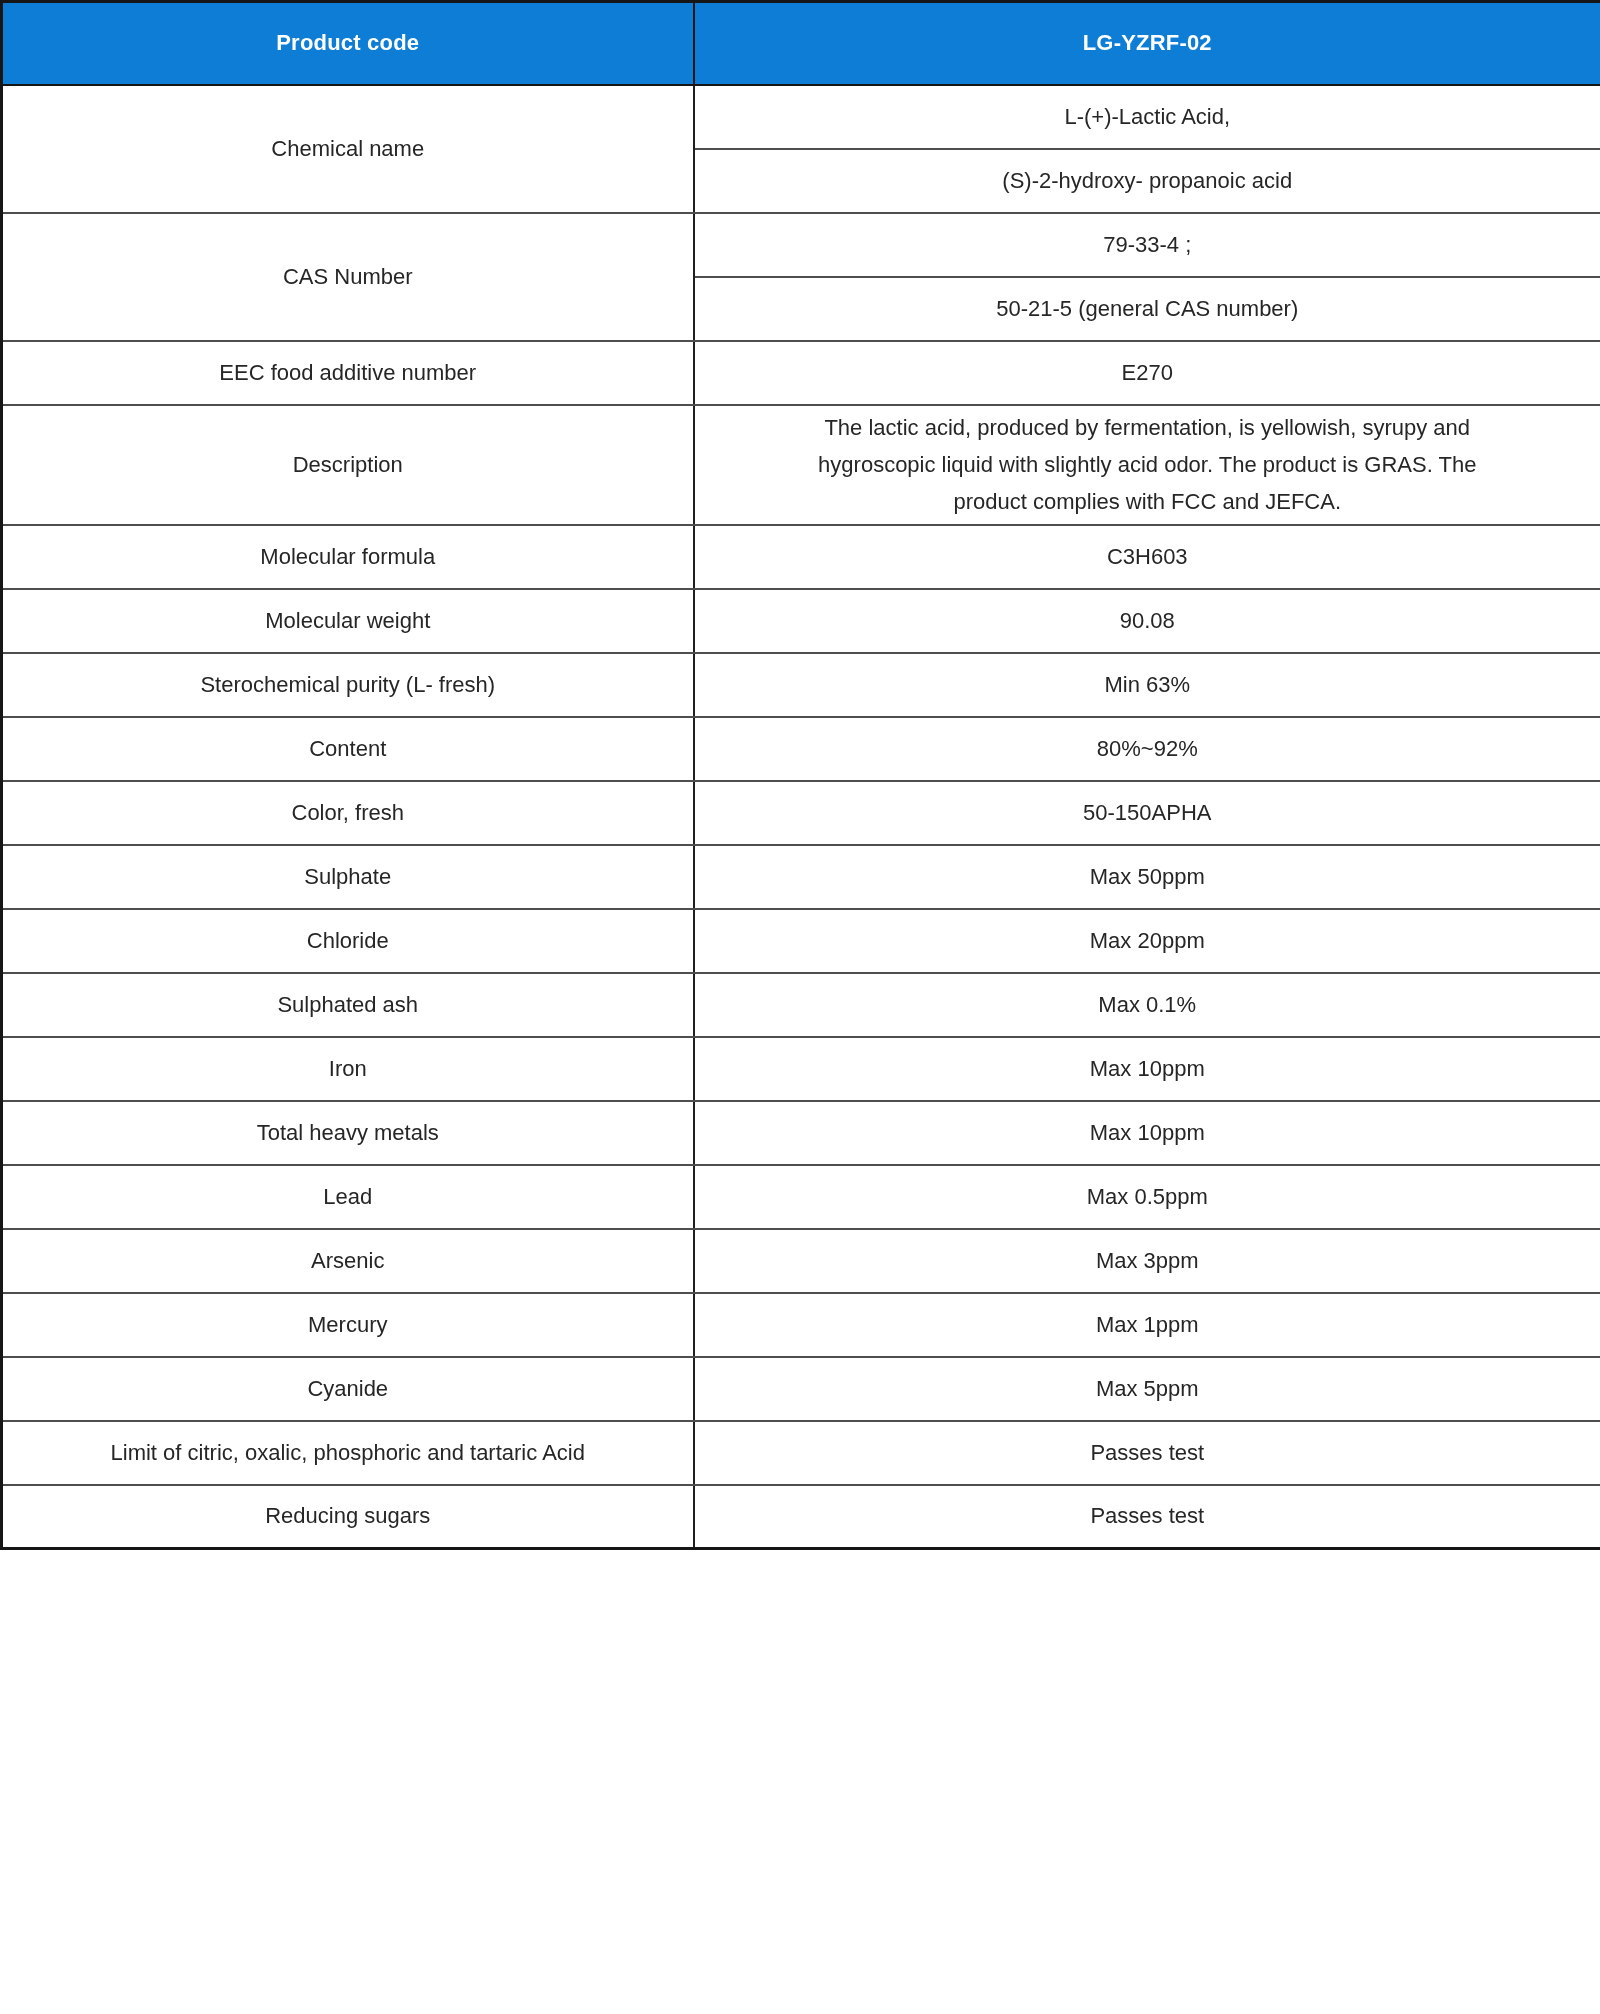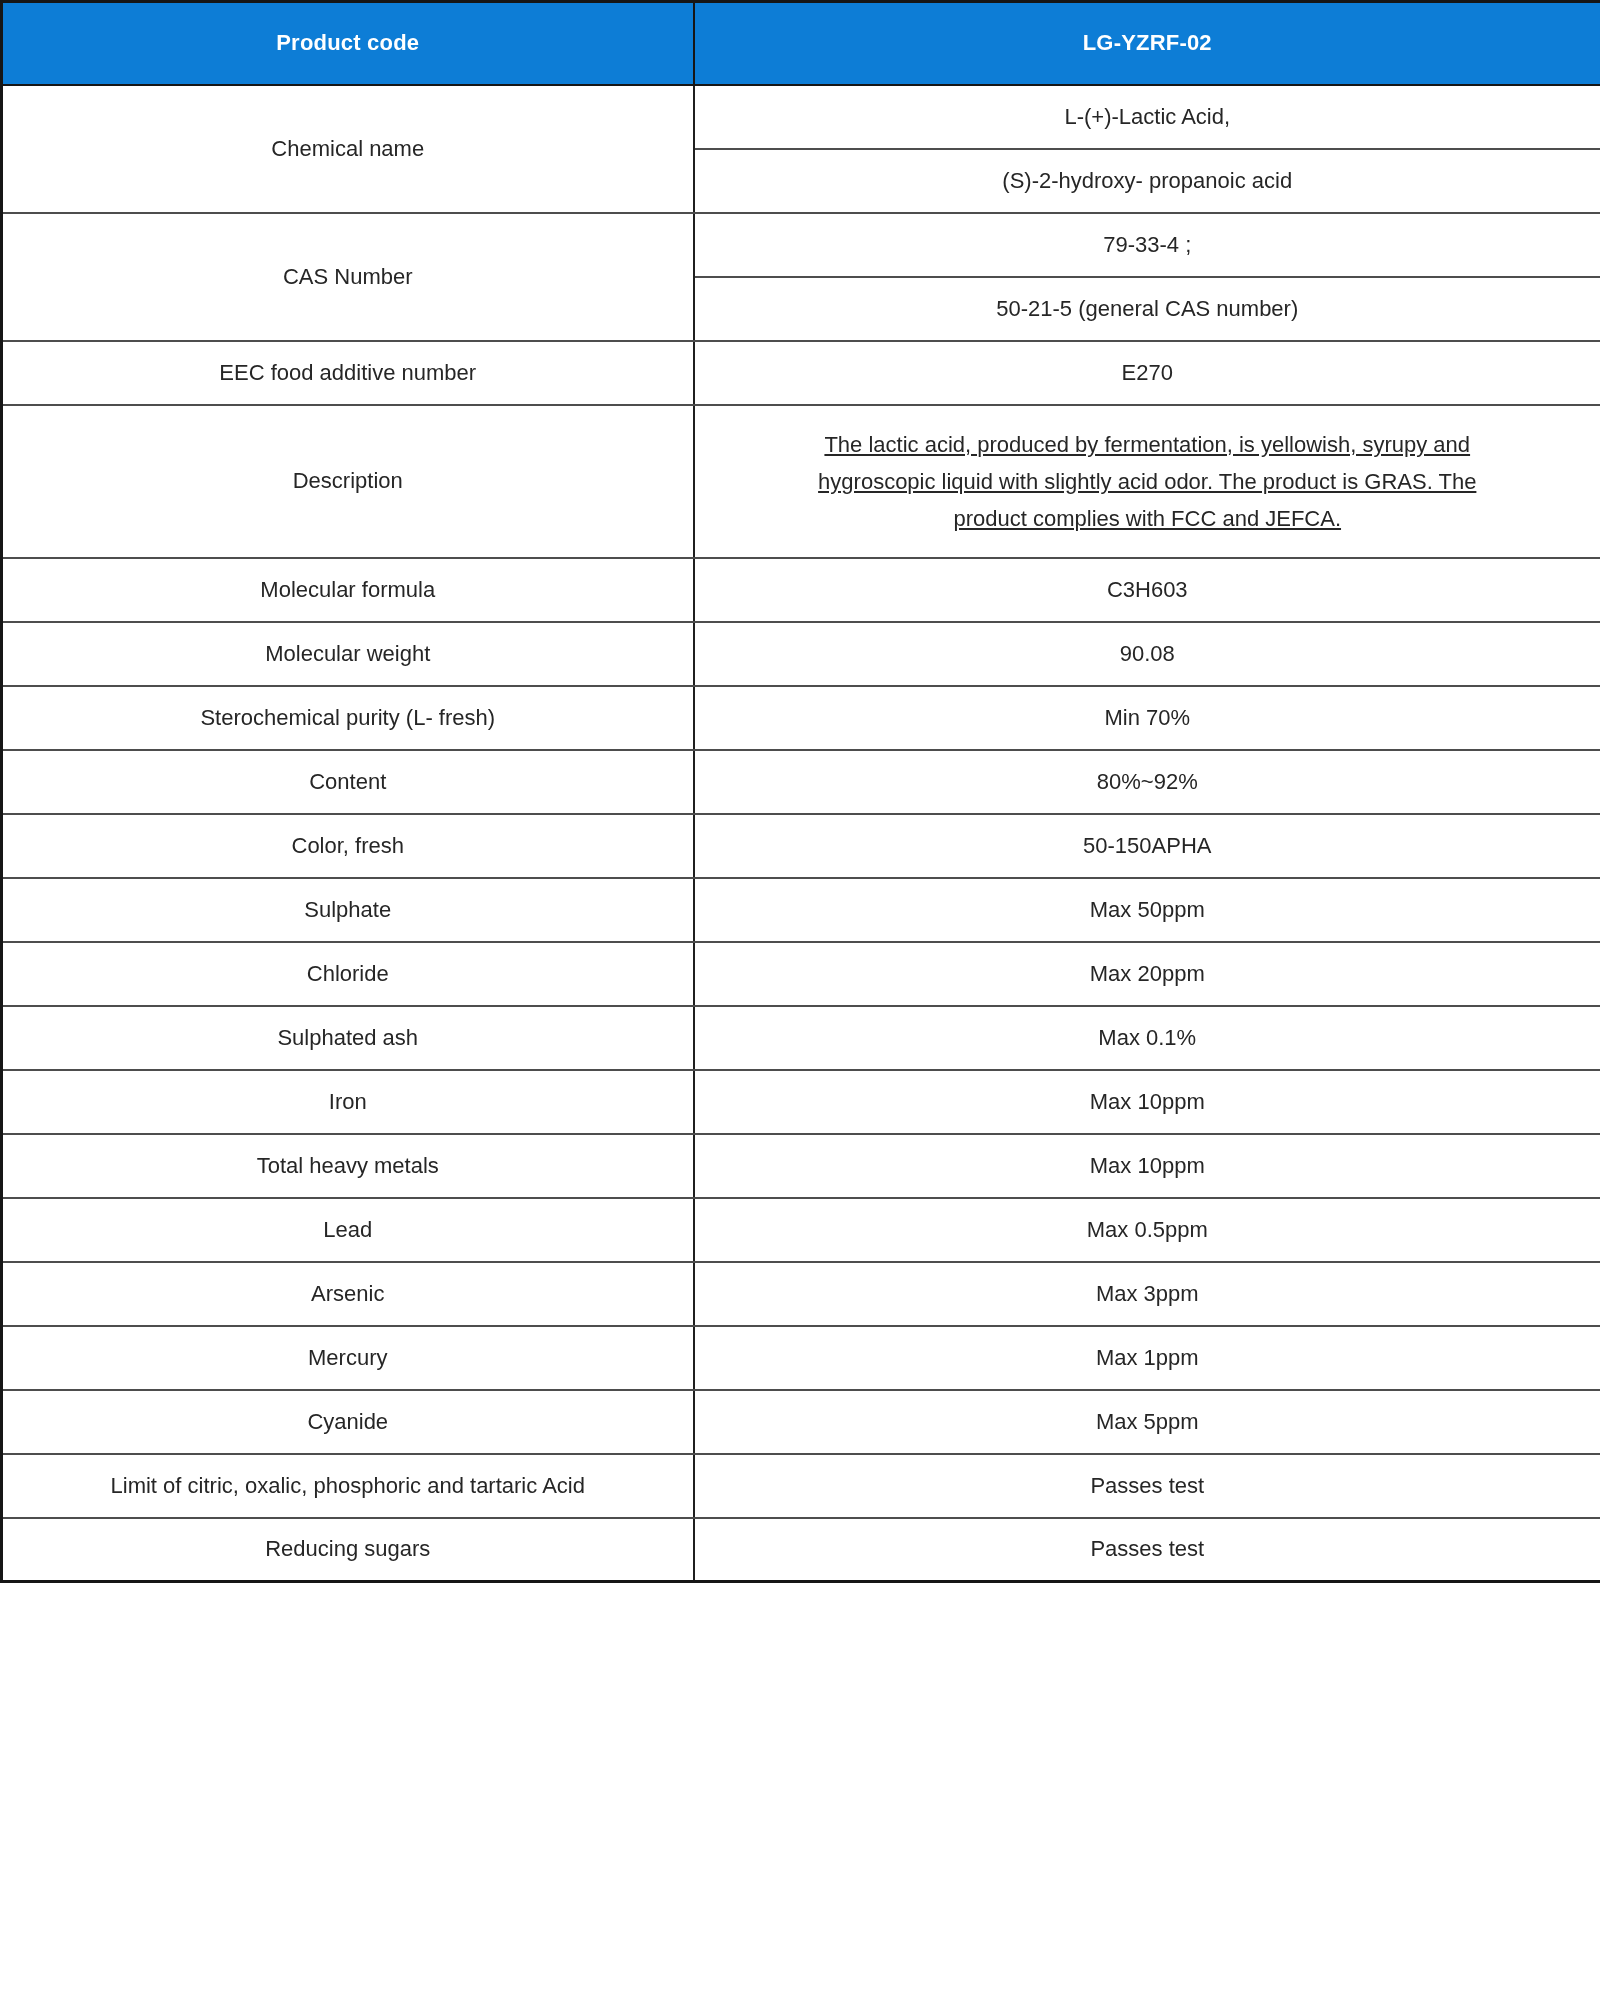--- a/index.html
+++ b/index.html
@@ -43,22 +43,21 @@
     border-left: 2px solid #1f1f1f;
     border-right: 2px solid #1f1f1f;
     border-top: 2px solid #4d4d4d;
     border-bottom: 2px solid #4d4d4d;
   }
   tbody tr.subrow td {
     border-top: 2px solid #2e2e2e;
     margin-left: 13px;
   }
   td.tall {
-    height: 153px;
-    text-decoration: underline;
+    height: 120px;
   }
   .para {
     width: 720px;
     margin: 0 auto;
     line-height: 37px;
     text-align: center;
   }
 </style>
 </head>
 <body>
@@ -102,21 +101,21 @@
       <tr>
         <td>Molecular formula</td>
         <td>C3H603</td>
       </tr>
       <tr>
         <td>Molecular weight</td>
         <td>90.08</td>
       </tr>
       <tr>
         <td>Sterochemical purity (L- fresh)</td>
-        <td>Min 70%</td>
+        <td>Min 63%</td>
       </tr>
       <tr>
         <td>Content</td>
         <td>80%~92%</td>
       </tr>
       <tr>
         <td>Color, fresh</td>
         <td>50-150APHA</td>
       </tr>
       <tr>

